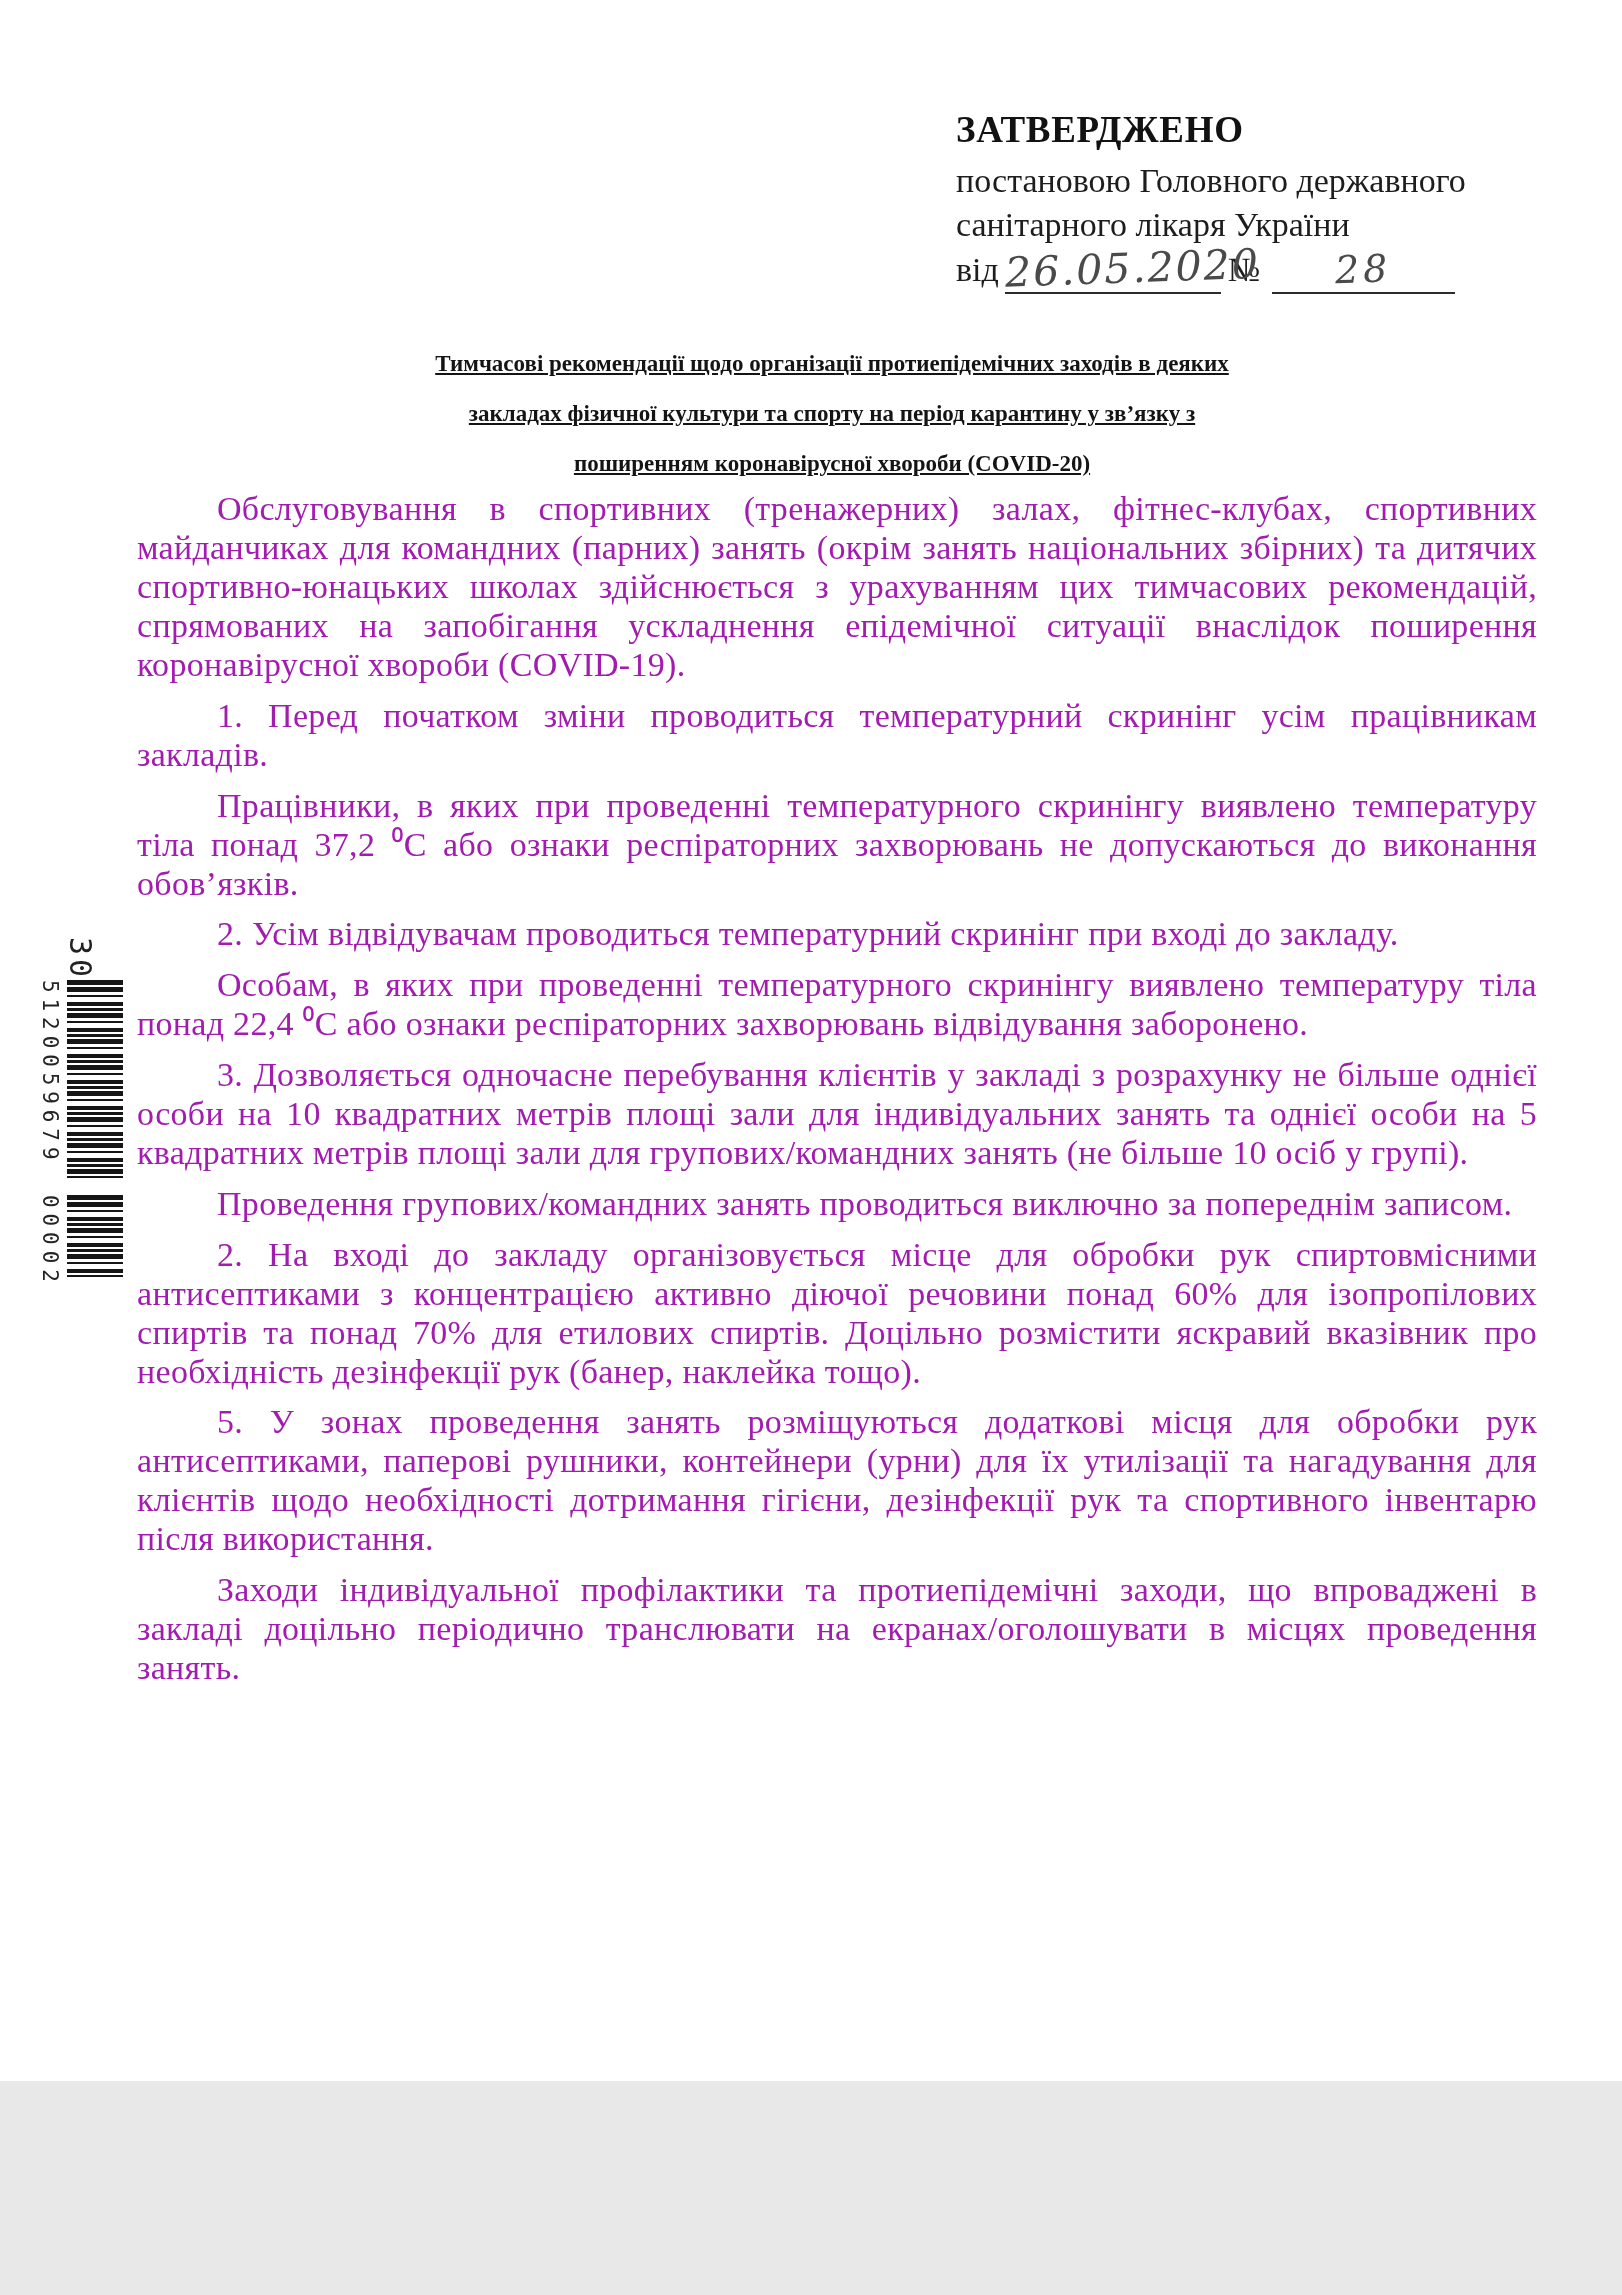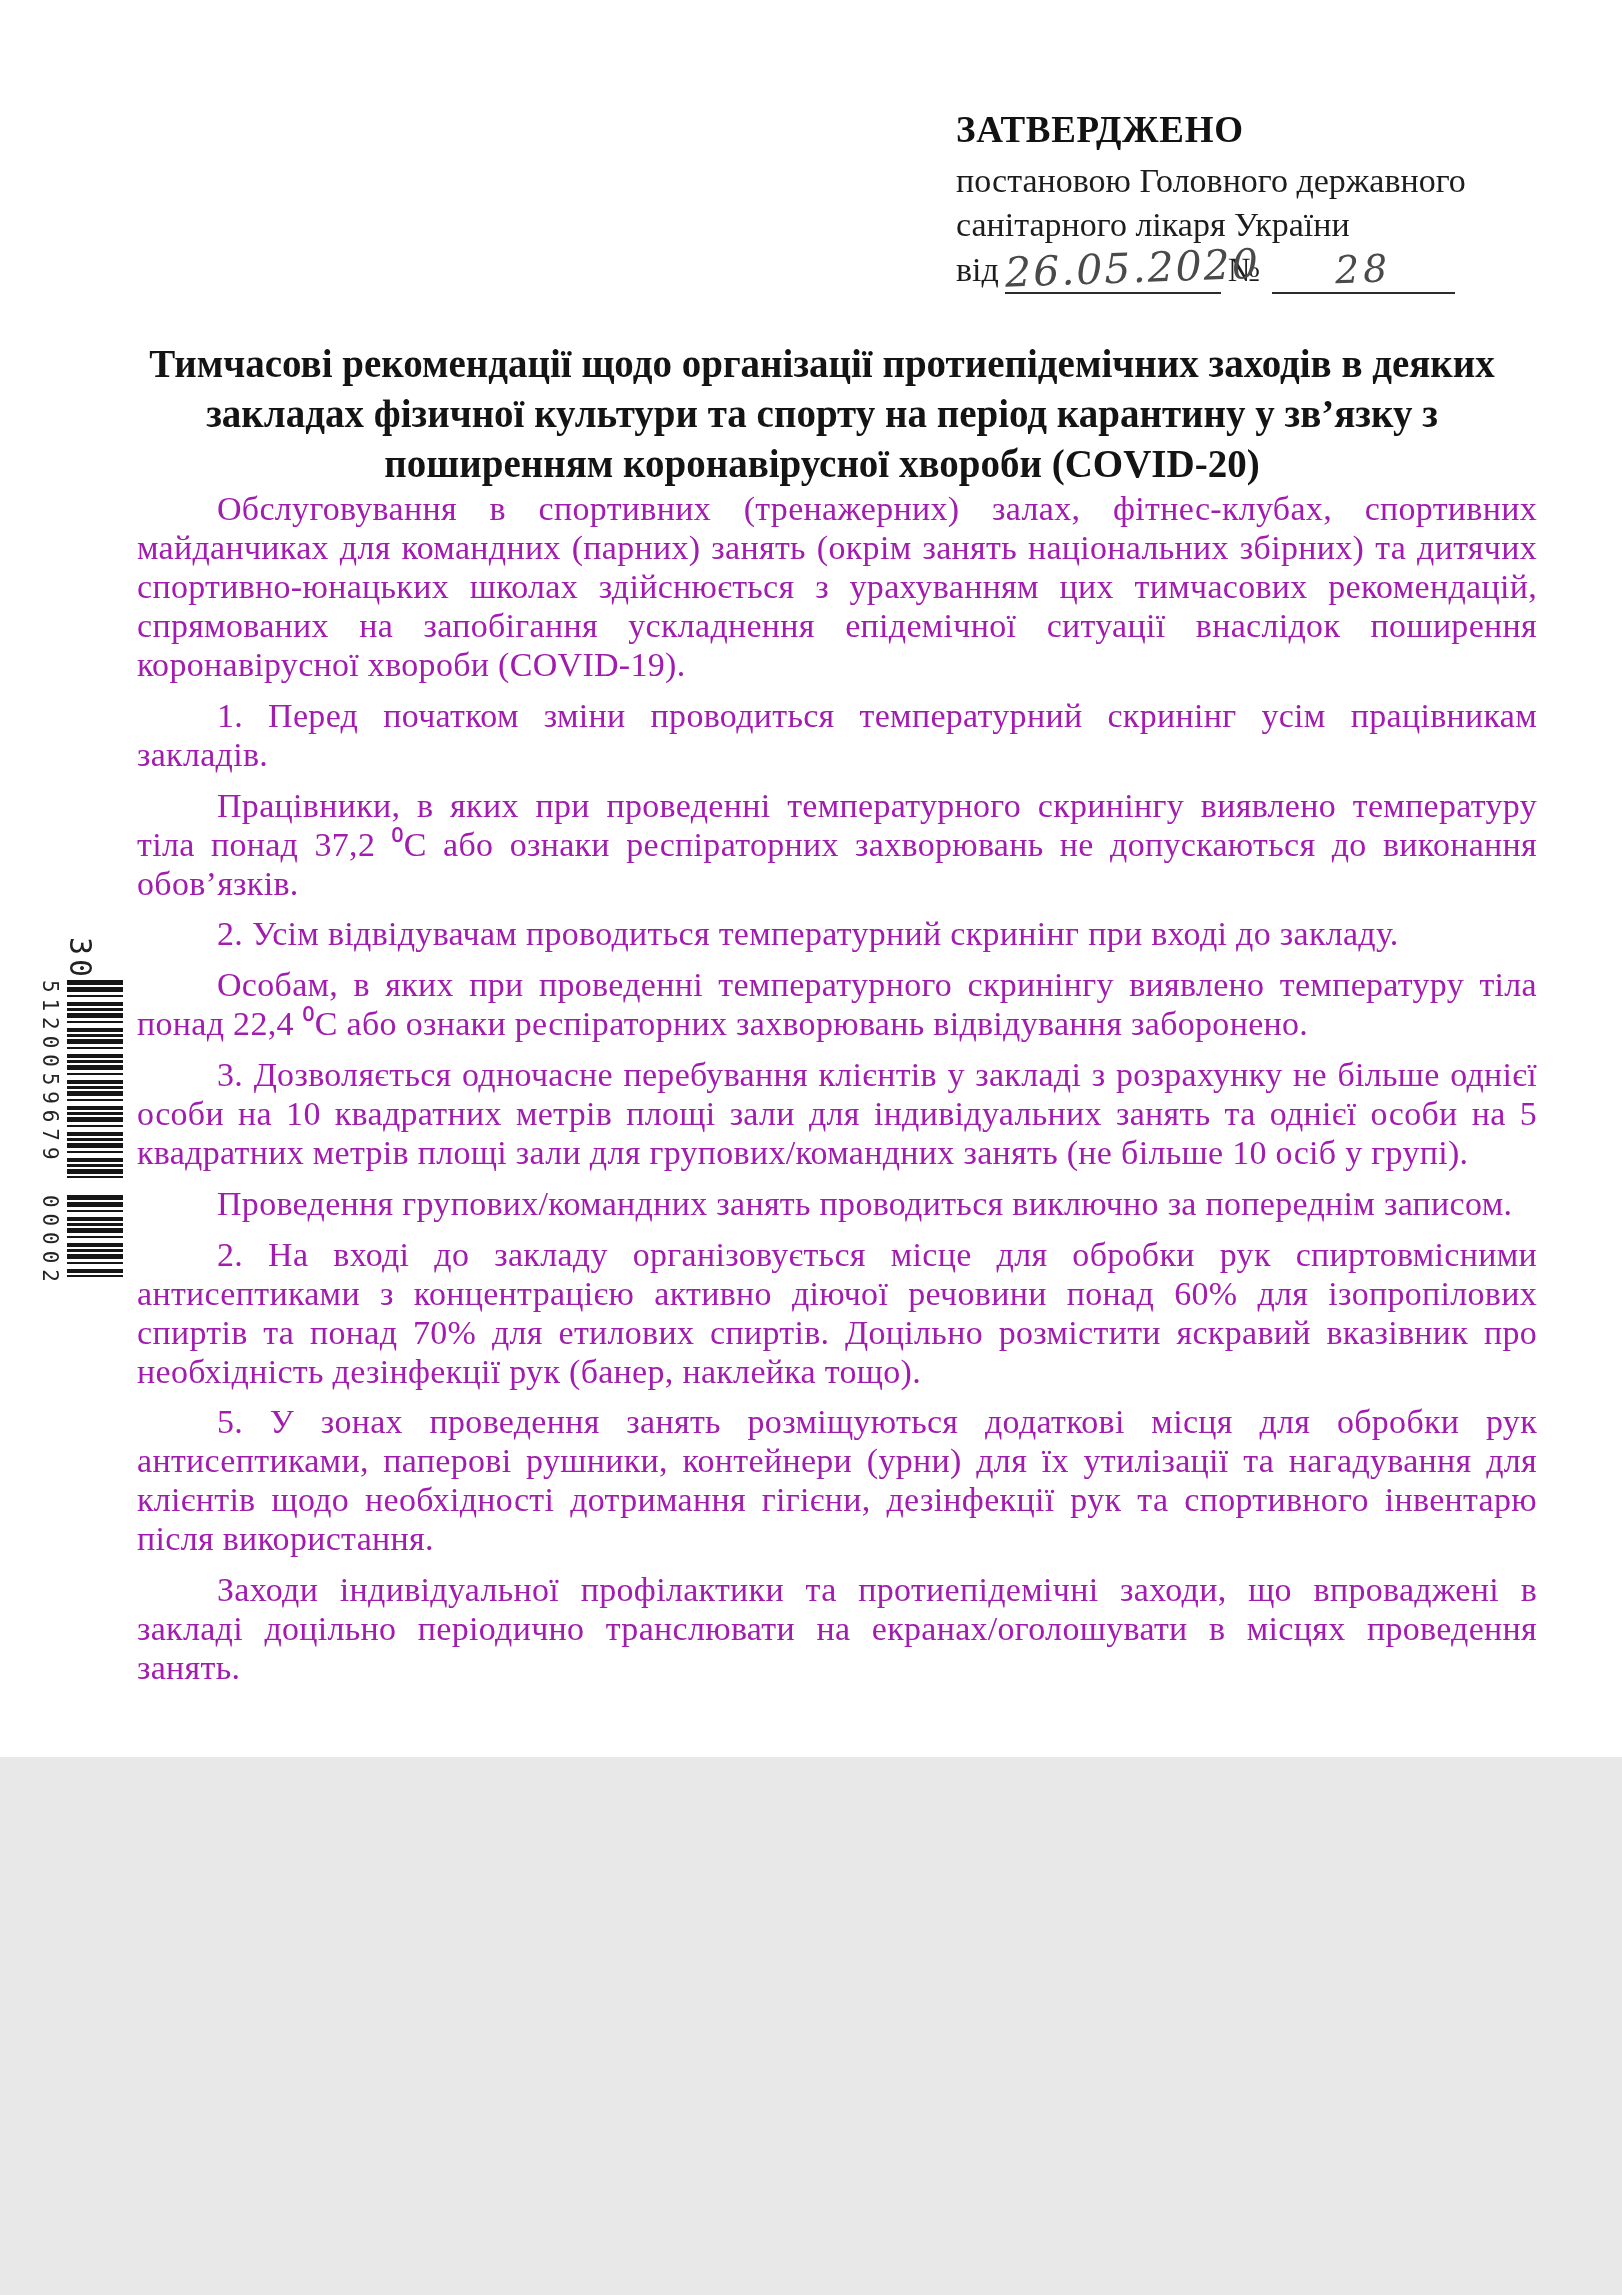--- a/index.html
+++ b/index.html
@@ -1,19 +1,19 @@
 <!DOCTYPE html>
 <html style="font-size:10.5px"><head>
 <meta charset="utf-8">
 <style>
   html, body { margin: 0; padding: 0; background: #e8e8e8; }
   .page {
     position: relative;
     width: 1622px;
-    height: 1757px;
+    height: 2081px;
     background: #ffffff;
     color: #1c1c1c;
     font-family: "Liberation Serif", serif;
     overflow: hidden;
   }
 
   
   .approval {
     position: absolute;
     left: 956px;
@@ -52,28 +52,29 @@
     color: #4a4a4a;
     letter-spacing: 2px;
     transform: rotate(-2deg) translateY(1.3px);
     white-space: nowrap;
   }
   .hand-no { font-size: 38px; letter-spacing: 3.9px; }
 
   
   .doc-title {
     position: absolute;
-    left: 122px;
+    left: 132px;
     top: 339px;
     width: 1400px;
     text-align: center;
     font-weight: bold;
-    font-size: 39px;
+    font-size: 23px;
     line-height: 50px;
     color: #141414;
+    text-decoration: underline;
   }
 
   
   .body-text {
     position: absolute;
     left: 137px;
     top: 489px;
     width: 1400px;
     font-size: 34px;
     line-height: 39px;

